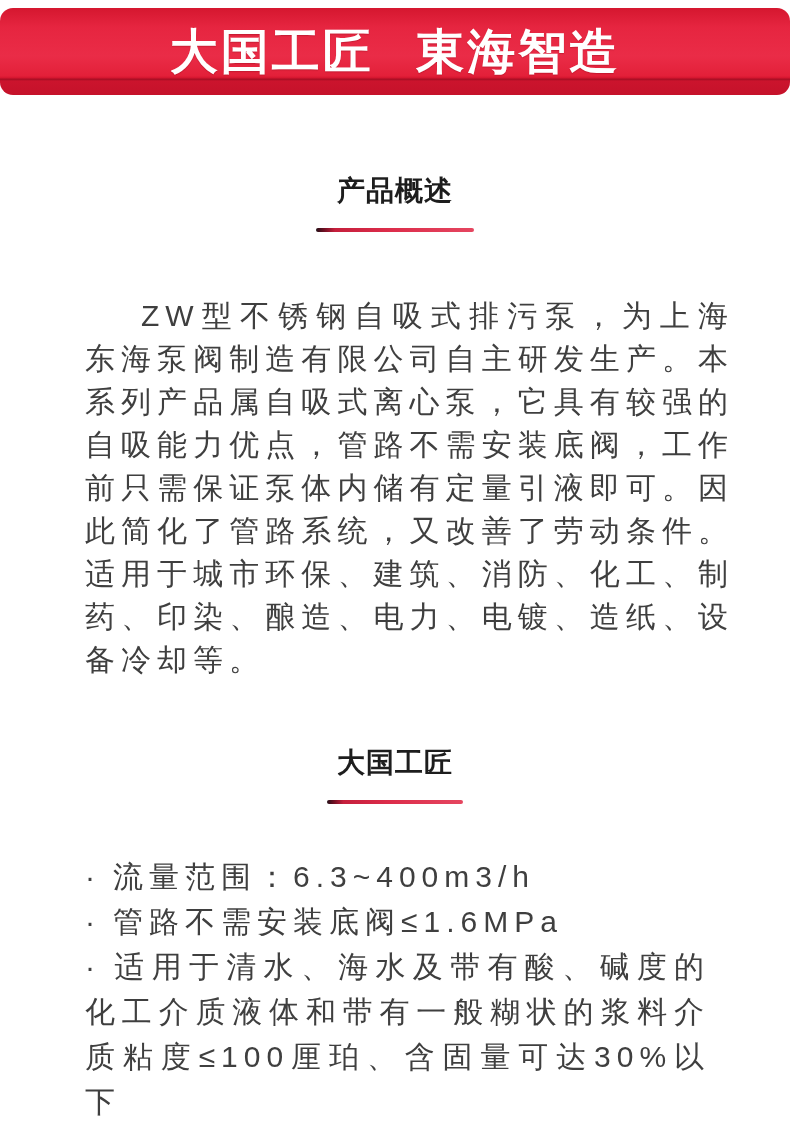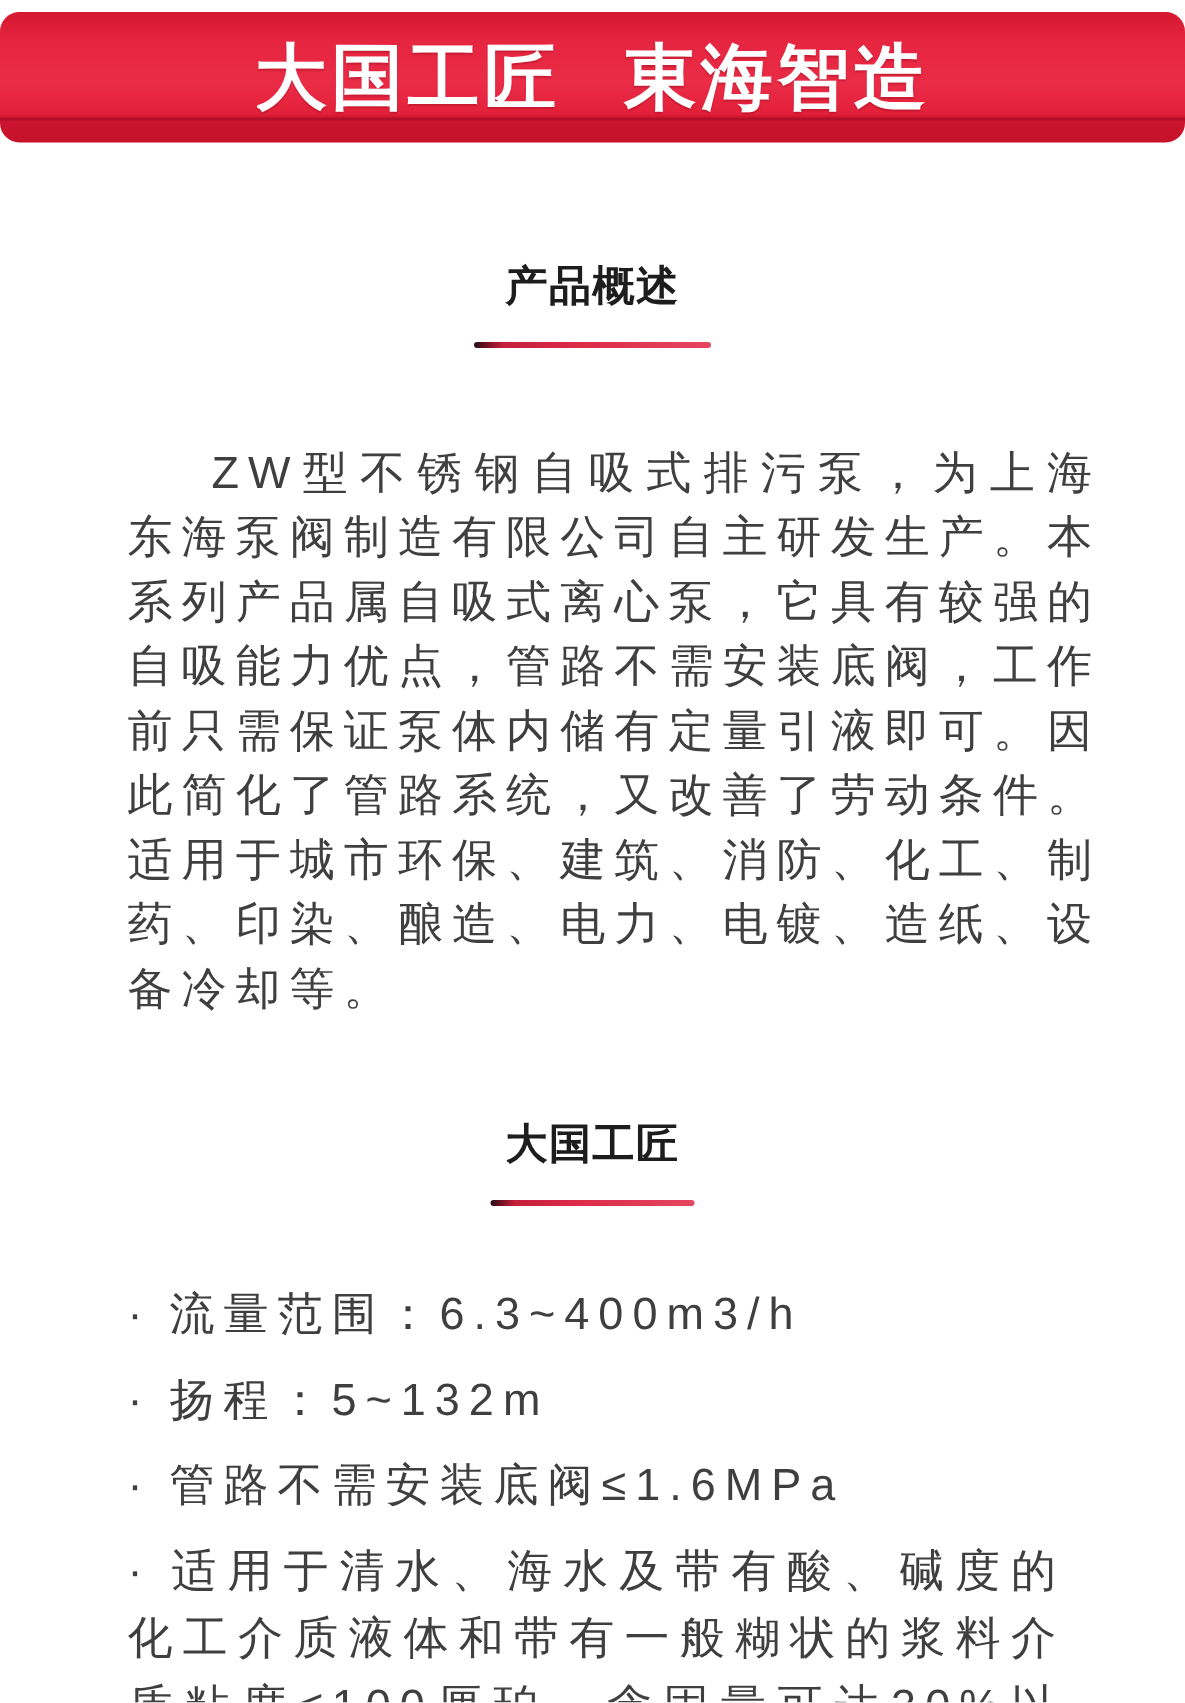--- a/index.html
+++ b/index.html
@@ -84,21 +84,21 @@
 
   
   .bullet-list {
     margin: 50px 80px 0 85px;
     font-size: 30px;
     line-height: 45px;
     letter-spacing: 6px;
     color: #3f3f3f;
     text-align: justify;
   }
-  .bullet-item { display: block; margin-top: 12px; }
+  .bullet-item { display: block; }
   .bullet-marker {
     display: inline;
     padding-right: 12px;
     color: #3f3f3f;
   }
 </style>
 </head>
 <body>
 
 <div class="page">
@@ -115,23 +115,20 @@
 
   <section class="section-work">
     <h2 class="section-title">大国工匠</h2>
     <div class="title-underline underline-work"></div>
 
     <div class="bullet-list">
       <div class="bullet-item">
         <span class="bullet-marker">·</span><span>流量范围：6.3~400m3/h</span>
       </div>
       <div class="bullet-item">
-        <span class="bullet-marker">·</span><span>扬程：5~132m</span>
-      </div>
-      <div class="bullet-item">
         <span class="bullet-marker">·</span><span>管路不需安装底阀≤1.6MPa</span>
       </div>
       <div class="bullet-item">
         <span class="bullet-marker">·</span><span>适用于清水、海水及带有酸、碱度的化工介质液体和带有一般糊状的浆料介质粘度≤100厘珀、含固量可达30%以下</span>
       </div>
     </div>
   </section>
 
 </div>
 

